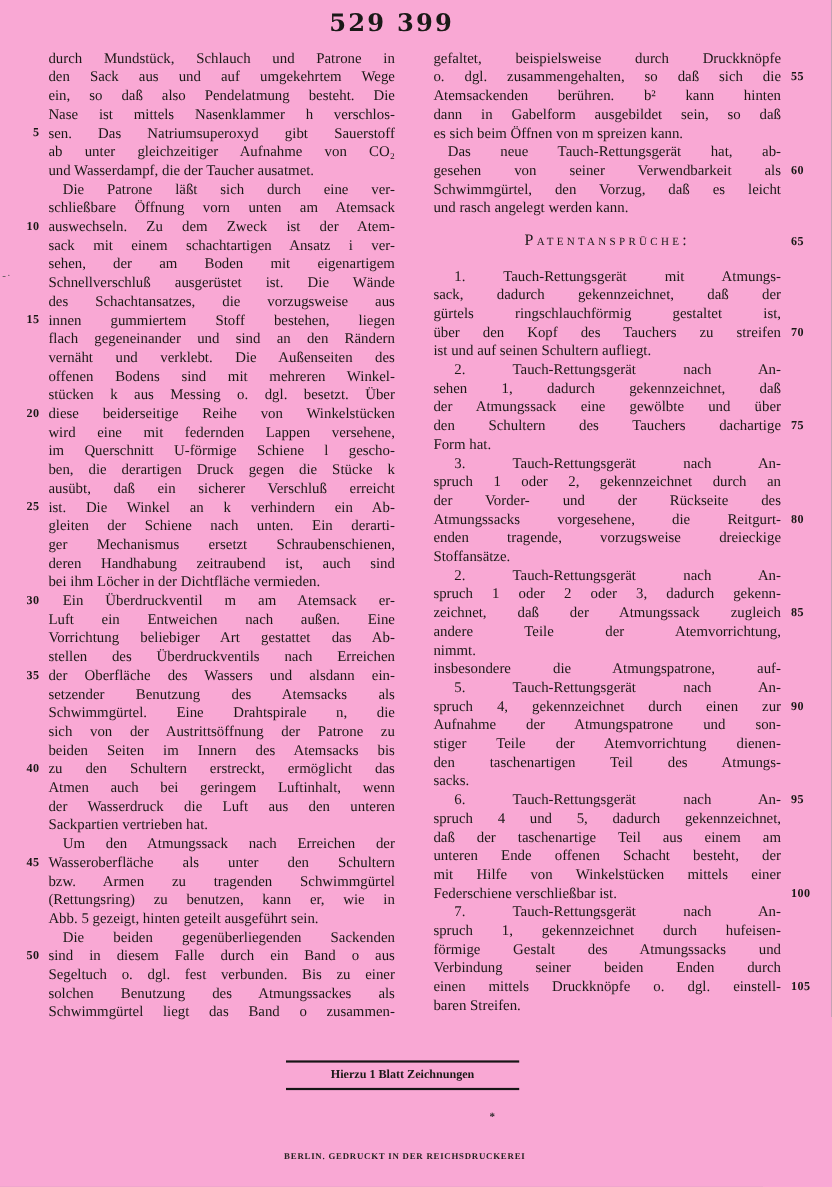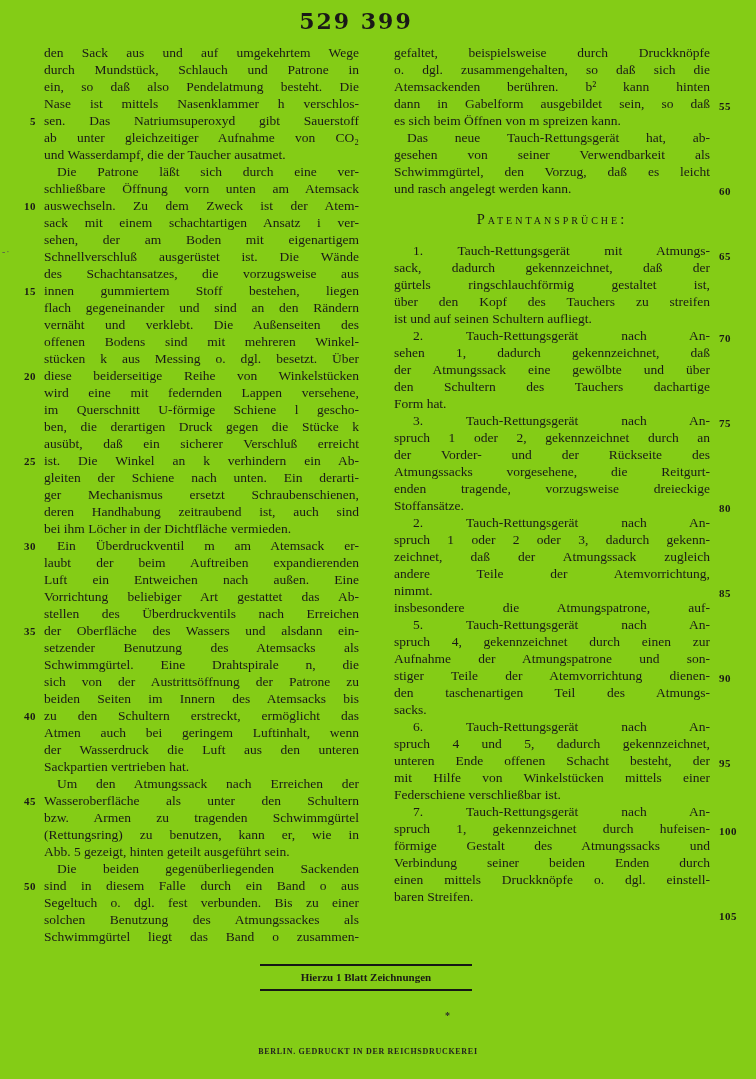--- a/index.html
+++ b/index.html
@@ -37,21 +37,21 @@
     font-variant:small-caps; letter-spacing:3px;
     font-size:14.5px;
   }
   .gap { height:14px; }
   .ln {
     position:absolute; top:1px;
     font-size:11px; font-weight:bold; letter-spacing:0.5px;
     text-indent:0;
   }
   .col-left  .ln { right:calc(100% + 8px); }
-  .col-right .ln { left:calc(100% + 9px);margin-top:36px; }
+  .col-right .ln { left:calc(100% + 9px); }
   .sheet-note {
     position:absolute; top:964px; left:260px; width:212px;
     text-align:center;
     font-size:11px; font-weight:bold;
     padding:5px 2px 6px 2px;
     border-top:2px solid #161616;
     border-bottom:2px solid #161616;
   }
   .imprint {
     position:absolute; top:1047px; left:0; width:756px;
@@ -65,29 +65,29 @@
     font-size:10px; font-weight:bold; color:#2a2a2a;
   }
   .margin-mark {
     position:absolute; top:246px; left:2px;
     font-size:10px; color:#555; letter-spacing:1px;
   }
 </style>
 </head>
 <body>
 
-<div class="page" style="background: #84cc16; color: rgb(26, 25, 23);">
+<div class="page" style="background: #f9a8d4; color: rgb(26, 25, 23);">
 
   <div class="patent-number">529 399</div>
 
   <div class="margin-mark">-·</div>
 
   <div class="col col-left">
+      <div class="line j"><span>durch Mundstück, Schlauch und Patrone in</span></div>
       <div class="line j"><span>den Sack aus und auf umgekehrtem Wege</span></div>
-      <div class="line j"><span>durch Mundstück, Schlauch und Patrone in</span></div>
       <div class="line j"><span>ein, so daß also Pendelatmung besteht.  Die</span></div>
       <div class="line j"><span>Nase ist mittels Nasenklammer h verschlos-</span></div>
       <div class="line j"><span class="ln">5</span><span>sen.  Das Natriumsuperoxyd gibt Sauerstoff</span></div>
       <div class="line j"><span>ab unter gleichzeitiger Aufnahme von CO₂</span></div>
       <div class="line"><span>und Wasserdampf, die der Taucher ausatmet.</span></div>
       <div class="line j p"><span>Die Patrone läßt sich durch eine ver-</span></div>
       <div class="line j"><span>schließbare Öffnung vorn unten am Atemsack</span></div>
       <div class="line j"><span class="ln">10</span><span>auswechseln.  Zu dem Zweck ist der Atem-</span></div>
       <div class="line j"><span>sack mit einem schachtartigen Ansatz i ver-</span></div>
       <div class="line j"><span>sehen, der am Boden mit eigenartigem</span></div>
@@ -102,21 +102,20 @@
       <div class="line j"><span>wird eine mit federnden Lappen versehene,</span></div>
       <div class="line j"><span>im Querschnitt U-förmige Schiene l gescho-</span></div>
       <div class="line j"><span>ben, die derartigen Druck gegen die Stücke k</span></div>
       <div class="line j"><span>ausübt, daß ein sicherer Verschluß erreicht</span></div>
       <div class="line j"><span class="ln">25</span><span>ist.  Die Winkel an k verhindern ein Ab-</span></div>
       <div class="line j"><span>gleiten der Schiene nach unten.  Ein derarti-</span></div>
       <div class="line j"><span>ger Mechanismus ersetzt Schraubenschienen,</span></div>
       <div class="line j"><span>deren Handhabung zeitraubend ist, auch sind</span></div>
       <div class="line"><span>bei ihm Löcher in der Dichtfläche vermieden.</span></div>
       <div class="line j p"><span class="ln">30</span><span>Ein Überdruckventil m am Atemsack er-</span></div>
-      <div class="line j"><span>laubt der beim Auftreiben expandierenden</span></div>
       <div class="line j"><span>Luft ein Entweichen nach außen.  Eine</span></div>
       <div class="line j"><span>Vorrichtung beliebiger Art gestattet das Ab-</span></div>
       <div class="line j"><span>stellen des Überdruckventils nach Erreichen</span></div>
       <div class="line j"><span class="ln">35</span><span>der Oberfläche des Wassers und alsdann ein-</span></div>
       <div class="line j"><span>setzender Benutzung des Atemsacks als</span></div>
       <div class="line j"><span>Schwimmgürtel.  Eine Drahtspirale n, die</span></div>
       <div class="line j"><span>sich von der Austrittsöffnung der Patrone zu</span></div>
       <div class="line j"><span>beiden Seiten im Innern des Atemsacks bis</span></div>
       <div class="line j"><span class="ln">40</span><span>zu den Schultern erstreckt, ermöglicht das</span></div>
       <div class="line j"><span>Atmen auch bei geringem Luftinhalt, wenn</span></div>
@@ -170,20 +169,21 @@
       <div class="line"><span>nimmt.</span></div>
       <div class="line j"><span>insbesondere die Atmungspatrone, auf-</span></div>
       <div class="line j c"><span>5. Tauch-Rettungsgerät nach An-</span></div>
       <div class="line j"><span class="ln">90</span><span>spruch 4, gekennzeichnet durch einen zur</span></div>
       <div class="line j"><span>Aufnahme der Atmungspatrone und son-</span></div>
       <div class="line j"><span>stiger Teile der Atemvorrichtung dienen-</span></div>
       <div class="line j"><span>den taschenartigen Teil des Atmungs-</span></div>
       <div class="line"><span>sacks.</span></div>
       <div class="line j c"><span class="ln">95</span><span>6. Tauch-Rettungsgerät nach An-</span></div>
       <div class="line j"><span>spruch 4 und 5, dadurch gekennzeichnet,</span></div>
+      <div class="line j"><span>daß der taschenartige Teil aus einem am</span></div>
       <div class="line j"><span>unteren Ende offenen Schacht besteht, der</span></div>
       <div class="line j"><span>mit Hilfe von Winkelstücken mittels einer</span></div>
       <div class="line"><span class="ln">100</span><span>Federschiene verschließbar ist.</span></div>
       <div class="line j c"><span>7. Tauch-Rettungsgerät nach An-</span></div>
       <div class="line j"><span>spruch 1, gekennzeichnet durch hufeisen-</span></div>
       <div class="line j"><span>förmige Gestalt des Atmungssacks und</span></div>
       <div class="line j"><span>Verbindung seiner beiden Enden durch</span></div>
       <div class="line j"><span class="ln">105</span><span>einen mittels Druckknöpfe o. dgl. einstell-</span></div>
       <div class="line"><span>baren Streifen.</span></div>
     </div>

